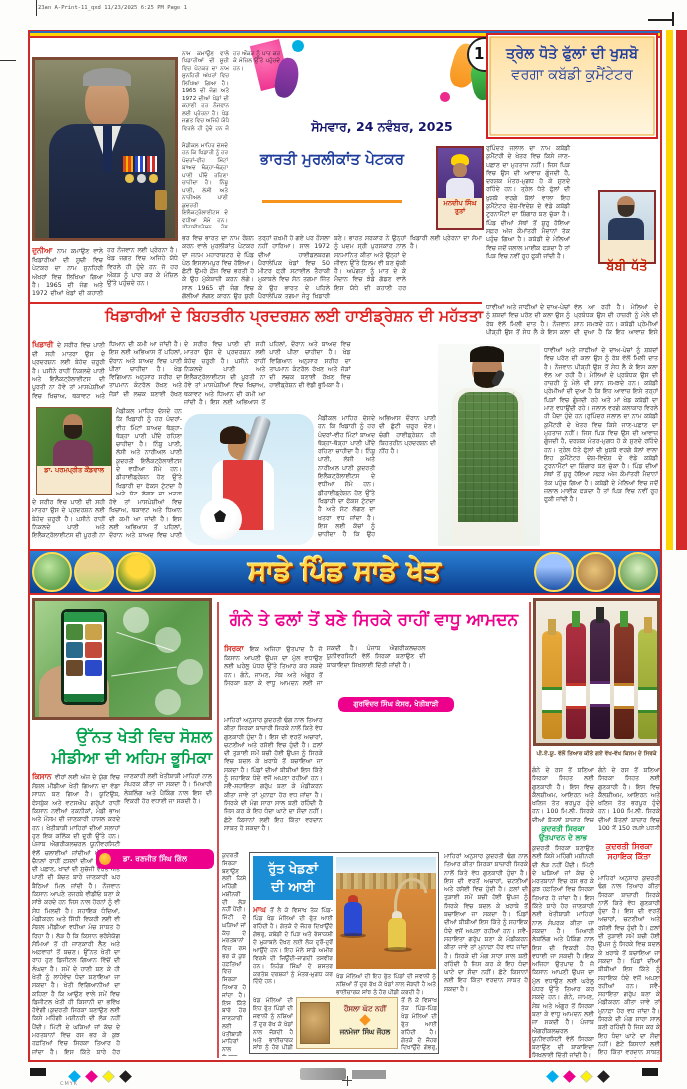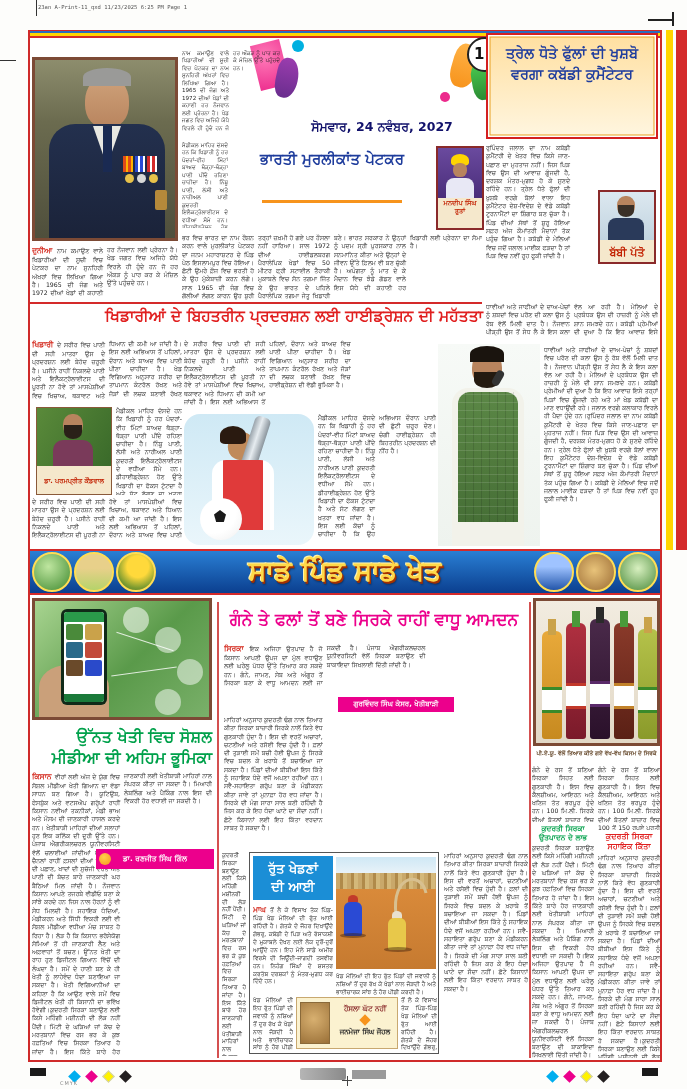--- a/index.html
+++ b/index.html
@@ -9,23 +9,23 @@
 .bt{font-size:6.2px;line-height:1.34;text-align:justify;color:#1d1d1d;overflow:hidden;word-break:break-word}
 .c2{column-count:2;column-gap:4px;column-fill:auto}
 .c3{column-count:3;column-gap:4px;column-fill:auto}
 .c4{column-count:4;column-gap:4px;column-fill:auto}
 .lead{color:#d42a1e;font-weight:bold;font-size:7.6px}
 .lead::after{content:" "}
 .capred{color:#c22000;font-weight:bold;font-size:6.4px;text-align:center;line-height:1.2}
 .pframe{border:3px solid #7c4a35;overflow:hidden}
 .frame{border:2px solid #cf2a2a}
 .stripe{height:2.4px;width:100%}
-.mag{background:#ec008c;color:#fff;font-weight:bold;font-size:7.4px;text-align:center;border-radius:0;overflow:hidden}
+.mag{background:#ec008c;color:#fff;font-weight:bold;font-size:7.4px;text-align:center;border-radius:6px;overflow:hidden}
 .subgreen{color:#00a14b;font-weight:bold;font-size:7.4px;text-align:center;margin:2px 0}
-.subred{color:#e01f1f;font-weight:bold;font-size:8px;text-align:center;margin:2px 0}
+.subred{color:#e01f1f;font-weight:bold;font-size:8px;text-align:center;margin:12px 0}
 .circle{border-radius:50%;border:2px solid #ffdd55;overflow:hidden}
 .shape{border-radius:40% 60% 55% 45%}
 .colsq{width:9px;height:9px;display:inline-block;margin-right:3px;transform:rotate(45deg)}
 </style>
 </head>
 <body>
 
 <div class="abs" style="left:38px;top:4px;font-family:'DejaVu Sans Mono','Liberation Mono',monospace;font-size:5.5px;color:#555">23an A-Print-11_qxd   11/23/2025   6:25 PM   Page 1</div>
 <div class="abs" style="left:0;top:60px;width:16px;height:1px;background:#333"></div>
 <div class="abs" style="left:36px;top:0;width:1px;height:16px;background:#333"></div>
@@ -44,21 +44,21 @@
 
 <div class="abs" style="left:255px;top:42px;width:30px;height:46px;background:radial-gradient(circle at 40% 30%,#ff7ab8,#ec2a8c);transform:rotate(-14deg)" class2="shape"></div>
 <div class="abs shape" style="left:276px;top:58px;width:22px;height:40px;background:linear-gradient(#9a3dae,#6a2d8e);transform:rotate(12deg)"></div>
 <div class="abs shape" style="left:452px;top:44px;width:26px;height:44px;background:linear-gradient(#ffb347,#f7941d);transform:rotate(16deg)"></div>
 <div class="abs shape" style="left:472px;top:64px;width:20px;height:36px;background:linear-gradient(#49c74f,#2a8a33);transform:rotate(-10deg)"></div>
 <div class="abs" style="left:292px;top:40px;width:12px;height:12px;border-radius:50%;background:#00b0e0"></div>
 <div class="abs" style="left:440px;top:92px;width:10px;height:10px;border-radius:50%;background:#ec2a8c"></div>
 
 <div class="abs" style="left:262px;top:36px;width:220px;text-align:center">
 </div>
-<div class="abs" style="left:282px;top:119px;width:200px;text-align:center;font-size:12.5px;font-weight:bold;color:#12126b">ਸੋਮਵਾਰ, 24 ਨਵੰਬਰ, 2027</div>
+<div class="abs" style="left:282px;top:119px;width:200px;text-align:center;font-size:12.5px;font-weight:bold;color:#12126b">ਸੋਮਵਾਰ, 24 ਨਵੰਬਰ, 2025</div>
 
 <div class="abs" style="left:467px;top:37px;width:35px;height:35px;border-radius:50%;background:#fff;border:2.5px solid #222;text-align:center;line-height:31px;font-weight:bold;font-size:15px;color:#111">11</div>
 
 <div class="abs pframe" style="left:32px;top:57px;width:146px;height:184px;background:linear-gradient(180deg,#8d8d6d,#6b6b4f 35%,#4f4f3c)">
   <div class="abs" style="left:50px;top:16px;width:44px;height:52px;border-radius:48% 48% 44% 44%;background:linear-gradient(#cfa27a,#b8845e)"></div>
   <div class="abs" style="left:48px;top:8px;width:48px;height:18px;border-radius:50% 50% 0 0;background:#9a9a98"></div>
   <div class="abs" style="left:14px;top:64px;width:116px;height:120px;border-radius:26px 26px 0 0;background:linear-gradient(#23304e,#1a2238)"></div>
   <div class="abs" style="left:58px;top:66px;width:28px;height:40px;background:#e8e8e2;clip-path:polygon(0 0,100% 0,50% 100%)"></div>
   <div class="abs" style="left:68px;top:66px;width:9px;height:46px;background:#1a2a52"></div>
   <div class="abs" style="left:88px;top:96px;width:10px;height:16px;background:repeating-linear-gradient(90deg,#e04a1a 0 3px,#ffb300 3px 5px)"></div>
@@ -103,21 +103,21 @@
 
 <div class="abs bt c2" style="left:32px;top:340px;width:150px;height:64px">
   <span class="lead">ਖਿਡਾਰੀ</span><span>ਦੇ ਸਰੀਰ ਵਿਚ ਪਾਣੀ ਦੀ ਸਹੀ ਮਾਤਰਾ ਉਸ ਦੇ ਪ੍ਰਦਰਸ਼ਨ ਲਈ ਬੇਹੱਦ ਜ਼ਰੂਰੀ ਹੈ। ਪਸੀਨੇ ਰਾਹੀਂ ਨਿਕਲਦੇ ਪਾਣੀ ਅਤੇ ਇਲੈਕਟ੍ਰੋਲਾਈਟਸ ਦੀ ਪੂਰਤੀ ਨਾ ਹੋਵੇ ਤਾਂ ਮਾਸਪੇਸ਼ੀਆਂ ਵਿਚ ਖਿਚਾਅ, ਥਕਾਵਟ ਅਤੇ ਧਿਆਨ ਦੀ ਕਮੀ ਆ ਜਾਂਦੀ ਹੈ। ਇਸ ਲਈ ਅਭਿਆਸ ਤੋਂ ਪਹਿਲਾਂ, ਦੌਰਾਨ ਅਤੇ ਬਾਅਦ ਵਿਚ ਪਾਣੀ ਪੀਣਾ ਚਾਹੀਦਾ ਹੈ। ਖੇਡ ਵਿਗਿਆਨ ਅਨੁਸਾਰ ਸਰੀਰ ਦਾ ਤਾਪਮਾਨ ਕੰਟਰੋਲ ਰੱਖਣ ਅਤੇ ਜੋੜਾਂ ਦੀ ਲਚਕ ਬਣਾਈ ਰੱਖਣ ਵਿਚ ਹਾਈਡ੍ਰੇਸ਼ਨ ਦੀ ਵੱਡੀ ਭੂਮਿਕਾ ਹੈ।</span>
 </div>
 <div class="abs" style="left:36px;top:407px;width:76px;height:88px;background:#f5e8cc;border:1.5px solid #8a5a3a">
   <div style="width:100%;height:58px;background:linear-gradient(120deg,#5a8a3a,#3a6a2a);position:relative">
     <div class="abs" style="left:26px;top:6px;width:20px;height:22px;border-radius:45%;background:#b8845e"></div>
     <div class="abs" style="left:27px;top:17px;width:18px;height:14px;border-radius:0 0 50% 50%;background:#2a2018"></div>
     <div class="abs" style="left:16px;top:32px;width:40px;height:26px;border-radius:10px 10px 0 0;background:#7a3a5a"></div>
   </div>
-  <div class="capred" style="font-size:6.6px;padding-top:12px">ਡਾ. ਪਰਮਪ੍ਰੀਤ ਕੌਂਡਵਾਲ</div>
+  <div class="capred" style="font-size:6.6px;padding-top:1px">ਡਾ. ਪਰਮਪ੍ਰੀਤ ਕੌਂਡਵਾਲ</div>
 </div>
 <div class="abs bt" style="left:116px;top:407px;width:66px;height:88px">
   <span>ਮੈਡੀਕਲ ਮਾਹਿਰ ਦੱਸਦੇ ਹਨ ਕਿ ਖਿਡਾਰੀ ਨੂੰ ਹਰ ਪੰਦਰਾਂ-ਵੀਹ ਮਿੰਟਾਂ ਬਾਅਦ ਥੋੜ੍ਹਾ-ਥੋੜ੍ਹਾ ਪਾਣੀ ਪੀਂਦੇ ਰਹਿਣਾ ਚਾਹੀਦਾ ਹੈ। ਨਿੰਬੂ ਪਾਣੀ, ਲੱਸੀ ਅਤੇ ਨਾਰੀਅਲ ਪਾਣੀ ਕੁਦਰਤੀ ਇਲੈਕਟ੍ਰੋਲਾਈਟਸ ਦੇ ਵਧੀਆ ਸੋਮੇ ਹਨ। ਡੀਹਾਈਡ੍ਰੇਸ਼ਨ ਹੋਣ ਉੱਤੇ ਖਿਡਾਰੀ ਦਾ ਫੋਕਸ ਟੁੱਟਦਾ ਹੈ ਅਤੇ ਸੱਟ ਲੱਗਣ ਦਾ ਖ਼ਤਰਾ ਵਧ ਜਾਂਦਾ ਹੈ। ਇਸ ਲਈ ਕੋਚਾਂ ਨੂੰ ਚਾਹੀਦਾ ਹੈ ਕਿ ਉਹ ਅਭਿਆਸ ਦੌਰਾਨ ਪਾਣੀ ਦੀ ਛੁੱਟੀ ਜ਼ਰੂਰ ਦੇਣ। ਚੰਗੀ ਹਾਈਡ੍ਰੇਸ਼ਨ ਹੀ ਬਿਹਤਰੀਨ ਪ੍ਰਦਰਸ਼ਨ ਦੀ ਨੀਂਹ ਹੈ।</span>
 </div>
 <div class="abs bt c2" style="left:32px;top:498px;width:150px;height:46px">
   <span>ਦੇ ਸਰੀਰ ਵਿਚ ਪਾਣੀ ਦੀ ਸਹੀ ਮਾਤਰਾ ਉਸ ਦੇ ਪ੍ਰਦਰਸ਼ਨ ਲਈ ਬੇਹੱਦ ਜ਼ਰੂਰੀ ਹੈ। ਪਸੀਨੇ ਰਾਹੀਂ ਨਿਕਲਦੇ ਪਾਣੀ ਅਤੇ ਇਲੈਕਟ੍ਰੋਲਾਈਟਸ ਦੀ ਪੂਰਤੀ ਨਾ ਹੋਵੇ ਤਾਂ ਮਾਸਪੇਸ਼ੀਆਂ ਵਿਚ ਖਿਚਾਅ, ਥਕਾਵਟ ਅਤੇ ਧਿਆਨ ਦੀ ਕਮੀ ਆ ਜਾਂਦੀ ਹੈ। ਇਸ ਲਈ ਅਭਿਆਸ ਤੋਂ ਪਹਿਲਾਂ, ਦੌਰਾਨ ਅਤੇ ਬਾਅਦ ਵਿਚ ਪਾਣੀ ਪੀਣਾ ਚਾਹੀਦਾ ਹੈ। ਖੇਡ ਵਿਗਿਆਨ ਅਨੁਸਾਰ ਸਰੀਰ ਦਾ ਤਾਪਮਾਨ ਕੰਟਰੋਲ ਰੱਖਣ ਅਤੇ ਜੋੜਾਂ ਦੀ ਲਚਕ ਬਣਾਈ ਰੱਖਣ ਵਿਚ ਹਾਈਡ੍ਰੇਸ਼ਨ ਦੀ ਵੱਡੀ ਭੂਮਿਕਾ ਹੈ।</span>
 </div>
 <div class="abs bt c3" style="left:184px;top:340px;width:252px;height:72px">
   <span>ਦੇ ਸਰੀਰ ਵਿਚ ਪਾਣੀ ਦੀ ਸਹੀ ਮਾਤਰਾ ਉਸ ਦੇ ਪ੍ਰਦਰਸ਼ਨ ਲਈ ਬੇਹੱਦ ਜ਼ਰੂਰੀ ਹੈ। ਪਸੀਨੇ ਰਾਹੀਂ ਨਿਕਲਦੇ ਪਾਣੀ ਅਤੇ ਇਲੈਕਟ੍ਰੋਲਾਈਟਸ ਦੀ ਪੂਰਤੀ ਨਾ ਹੋਵੇ ਤਾਂ ਮਾਸਪੇਸ਼ੀਆਂ ਵਿਚ ਖਿਚਾਅ, ਥਕਾਵਟ ਅਤੇ ਧਿਆਨ ਦੀ ਕਮੀ ਆ ਜਾਂਦੀ ਹੈ। ਇਸ ਲਈ ਅਭਿਆਸ ਤੋਂ ਪਹਿਲਾਂ, ਦੌਰਾਨ ਅਤੇ ਬਾਅਦ ਵਿਚ ਪਾਣੀ ਪੀਣਾ ਚਾਹੀਦਾ ਹੈ। ਖੇਡ ਵਿਗਿਆਨ ਅਨੁਸਾਰ ਸਰੀਰ ਦਾ ਤਾਪਮਾਨ ਕੰਟਰੋਲ ਰੱਖਣ ਅਤੇ ਜੋੜਾਂ ਦੀ ਲਚਕ ਬਣਾਈ ਰੱਖਣ ਵਿਚ ਹਾਈਡ੍ਰੇਸ਼ਨ ਦੀ ਵੱਡੀ ਭੂਮਿਕਾ ਹੈ।</span>
 </div>
@@ -142,32 +142,32 @@
   <div class="abs" style="left:36px;top:28px;width:26px;height:16px;border-radius:0 0 50% 50%;background:#241a10"></div>
   <div class="abs" style="left:56px;top:26px;width:8px;height:16px;border-radius:4px;background:#333;transform:rotate(30deg)"></div>
   <div class="abs" style="left:14px;top:44px;width:72px;height:158px;border-radius:16px 16px 0 0;background:#f2f2ea"></div>
   <div class="abs" style="left:20px;top:48px;width:60px;height:130px;border-radius:12px 12px 0 0;background:linear-gradient(#55823f,#3f6a2e);box-shadow:inset 0 0 0 100px rgba(255,255,255,.04)">
     <div style="width:100%;height:100%;background:repeating-linear-gradient(0deg,transparent 0 7px,rgba(255,255,255,.12) 7px 8px),repeating-linear-gradient(90deg,transparent 0 7px,rgba(0,0,0,.12) 7px 8px)"></div>
   </div>
 </div>
 
 <div class="abs" style="left:486px;top:33px;width:172px;height:106px;border:2.5px solid #d42020;box-shadow:inset 0 0 0 1.5px #fff,inset 0 0 0 2.5px #e8a020;background:linear-gradient(180deg,#ffdfa0,#fff6e0);text-align:center;padding-top:8px">
   <div style="font-size:14.5px;font-weight:bold;color:#1f3d9e;line-height:1.45">ਤ੍ਰੇਲ ਧੋਤੇ ਫੁੱਲਾਂ ਦੀ ਖੁਸ਼ਬੋ</div>
-  <div style="font-size:14.5px;font-weight:bold;color:#1f3d9e;line-height:1.45">ਵਰਗਾ ਕਬੱਡੀ ਕੁਮੈਂਟੇਟਰ</div>
+  <div style="font-size:14.5px;font-weight:normal;color:#1f3d9e;line-height:1.45">ਵਰਗਾ ਕਬੱਡੀ ਕੁਮੈਂਟੇਟਰ</div>
 </div>
 <div class="abs bt c2" style="left:486px;top:144px;width:172px;height:156px">
   <span>ਰੁਪਿੰਦਰ ਜਲਾਲ ਦਾ ਨਾਮ ਕਬੱਡੀ ਕੁਮੈਂਟਰੀ ਦੇ ਖੇਤਰ ਵਿਚ ਕਿਸੇ ਜਾਣ-ਪਛਾਣ ਦਾ ਮੁਹਤਾਜ ਨਹੀਂ। ਜਿਸ ਪਿੜ ਵਿਚ ਉਸ ਦੀ ਆਵਾਜ਼ ਗੂੰਜਦੀ ਹੈ, ਦਰਸ਼ਕ ਮੰਤਰ-ਮੁਗਧ ਹੋ ਕੇ ਸੁਣਦੇ ਰਹਿੰਦੇ ਹਨ। ਤ੍ਰੇਲ ਧੋਤੇ ਫੁੱਲਾਂ ਦੀ ਖੁਸ਼ਬੋ ਵਰਗੇ ਬੋਲਾਂ ਵਾਲਾ ਇਹ ਕੁਮੈਂਟੇਟਰ ਦੇਸ਼-ਵਿਦੇਸ਼ ਦੇ ਵੱਡੇ ਕਬੱਡੀ ਟੂਰਨਾਮੈਂਟਾਂ ਦਾ ਸ਼ਿੰਗਾਰ ਬਣ ਚੁੱਕਾ ਹੈ। ਪਿੰਡ ਦੀਆਂ ਸੱਥਾਂ ਤੋਂ ਸ਼ੁਰੂ ਹੋਇਆ ਸਫ਼ਰ ਅੱਜ ਕੌਮਾਂਤਰੀ ਮੈਦਾਨਾਂ ਤੱਕ ਪਹੁੰਚ ਗਿਆ ਹੈ। ਕਬੱਡੀ ਦੇ ਮੇਲਿਆਂ ਵਿਚ ਜਦੋਂ ਜਲਾਲ ਮਾਈਕ ਫੜਦਾ ਹੈ ਤਾਂ ਪਿੜ ਵਿਚ ਨਵੀਂ ਰੂਹ ਫੂਕੀ ਜਾਂਦੀ ਹੈ।</span>
 </div>
 <div class="abs" style="left:598px;top:190px;width:58px;height:74px;background:#f5e8cc;border:2px solid #8a2a2a">
   <div style="width:100%;height:48px;background:linear-gradient(#dce8f0,#c2d4e0);position:relative">
     <div class="abs" style="left:17px;top:4px;width:18px;height:20px;border-radius:45%;background:#b8845e"></div>
     <div class="abs" style="left:18px;top:13px;width:16px;height:12px;border-radius:0 0 50% 50%;background:#3a3028"></div>
     <div class="abs" style="left:8px;top:26px;width:36px;height:22px;border-radius:8px 8px 0 0;background:#2a3a5a"></div>
   </div>
-  <div class="capred" style="font-size:11px;padding-top:6px">ਬੱਬੀ ਪੱਤੋ</div>
+  <div class="capred" style="font-size:13px;padding-top:18px">ਬੱਬੀ ਪੱਤੋ</div>
 </div>
 <div class="abs bt c2" style="left:486px;top:303px;width:172px;height:40px">
   <span>ਧਾਵੀਆਂ ਅਤੇ ਜਾਫੀਆਂ ਦੇ ਦਾਅ-ਪੇਚਾਂ ਨੂੰ ਸ਼ਬਦਾਂ ਵਿਚ ਪਰੋਣ ਦੀ ਕਲਾ ਉਸ ਨੂੰ ਰੱਬ ਵੱਲੋਂ ਮਿਲੀ ਦਾਤ ਹੈ। ਨੌਜਵਾਨ ਪੀੜ੍ਹੀ ਉਸ ਤੋਂ ਸੇਧ ਲੈ ਕੇ ਇਸ ਕਲਾ ਵੱਲ ਆ ਰਹੀ ਹੈ। ਮੇਲਿਆਂ ਦੇ ਪ੍ਰਬੰਧਕ ਉਸ ਦੀ ਹਾਜ਼ਰੀ ਨੂੰ ਮੇਲੇ ਦੀ ਸ਼ਾਨ ਸਮਝਦੇ ਹਨ। ਕਬੱਡੀ ਪ੍ਰੇਮੀਆਂ ਦੀ ਦੁਆ ਹੈ ਕਿ ਇਹ ਆਵਾਜ਼ ਇਸੇ ਤਰ੍ਹਾਂ ਪਿੜਾਂ ਵਿਚ ਗੂੰਜਦੀ ਰਹੇ ਅਤੇ ਮਾਂ ਖੇਡ ਕਬੱਡੀ ਦਾ ਮਾਣ ਵਧਾਉਂਦੀ ਰਹੇ। ਜਲਾਲ ਵਰਗੇ ਕਲਾਕਾਰ ਵਿਰਲੇ ਹੀ ਪੈਦਾ ਹੁੰਦੇ ਹਨ।</span>
 </div>
 <div class="abs bt" style="left:544px;top:346px;width:114px;height:198px">
   <span>ਧਾਵੀਆਂ ਅਤੇ ਜਾਫੀਆਂ ਦੇ ਦਾਅ-ਪੇਚਾਂ ਨੂੰ ਸ਼ਬਦਾਂ ਵਿਚ ਪਰੋਣ ਦੀ ਕਲਾ ਉਸ ਨੂੰ ਰੱਬ ਵੱਲੋਂ ਮਿਲੀ ਦਾਤ ਹੈ। ਨੌਜਵਾਨ ਪੀੜ੍ਹੀ ਉਸ ਤੋਂ ਸੇਧ ਲੈ ਕੇ ਇਸ ਕਲਾ ਵੱਲ ਆ ਰਹੀ ਹੈ। ਮੇਲਿਆਂ ਦੇ ਪ੍ਰਬੰਧਕ ਉਸ ਦੀ ਹਾਜ਼ਰੀ ਨੂੰ ਮੇਲੇ ਦੀ ਸ਼ਾਨ ਸਮਝਦੇ ਹਨ। ਕਬੱਡੀ ਪ੍ਰੇਮੀਆਂ ਦੀ ਦੁਆ ਹੈ ਕਿ ਇਹ ਆਵਾਜ਼ ਇਸੇ ਤਰ੍ਹਾਂ ਪਿੜਾਂ ਵਿਚ ਗੂੰਜਦੀ ਰਹੇ ਅਤੇ ਮਾਂ ਖੇਡ ਕਬੱਡੀ ਦਾ ਮਾਣ ਵਧਾਉਂਦੀ ਰਹੇ। ਜਲਾਲ ਵਰਗੇ ਕਲਾਕਾਰ ਵਿਰਲੇ ਹੀ ਪੈਦਾ ਹੁੰਦੇ ਹਨ।</span><span>ਰੁਪਿੰਦਰ ਜਲਾਲ ਦਾ ਨਾਮ ਕਬੱਡੀ ਕੁਮੈਂਟਰੀ ਦੇ ਖੇਤਰ ਵਿਚ ਕਿਸੇ ਜਾਣ-ਪਛਾਣ ਦਾ ਮੁਹਤਾਜ ਨਹੀਂ। ਜਿਸ ਪਿੜ ਵਿਚ ਉਸ ਦੀ ਆਵਾਜ਼ ਗੂੰਜਦੀ ਹੈ, ਦਰਸ਼ਕ ਮੰਤਰ-ਮੁਗਧ ਹੋ ਕੇ ਸੁਣਦੇ ਰਹਿੰਦੇ ਹਨ। ਤ੍ਰੇਲ ਧੋਤੇ ਫੁੱਲਾਂ ਦੀ ਖੁਸ਼ਬੋ ਵਰਗੇ ਬੋਲਾਂ ਵਾਲਾ ਇਹ ਕੁਮੈਂਟੇਟਰ ਦੇਸ਼-ਵਿਦੇਸ਼ ਦੇ ਵੱਡੇ ਕਬੱਡੀ ਟੂਰਨਾਮੈਂਟਾਂ ਦਾ ਸ਼ਿੰਗਾਰ ਬਣ ਚੁੱਕਾ ਹੈ। ਪਿੰਡ ਦੀਆਂ ਸੱਥਾਂ ਤੋਂ ਸ਼ੁਰੂ ਹੋਇਆ ਸਫ਼ਰ ਅੱਜ ਕੌਮਾਂਤਰੀ ਮੈਦਾਨਾਂ ਤੱਕ ਪਹੁੰਚ ਗਿਆ ਹੈ। ਕਬੱਡੀ ਦੇ ਮੇਲਿਆਂ ਵਿਚ ਜਦੋਂ ਜਲਾਲ ਮਾਈਕ ਫੜਦਾ ਹੈ ਤਾਂ ਪਿੜ ਵਿਚ ਨਵੀਂ ਰੂਹ ਫੂਕੀ ਜਾਂਦੀ ਹੈ।</span>
 </div>
 
 <div class="abs" style="left:30px;top:549px;width:630px;height:46px;background:linear-gradient(180deg,#2a7fd4,#0b3f8f);border-top:2.5px solid #d42a2a;border-bottom:2.5px solid #d42a2a">
   <div style="position:absolute;left:0;right:0;top:4px;text-align:center;font-size:27px;font-weight:bold;color:#ffd94a;text-shadow:1.5px 1.5px 0 #a33000,-1px -1px 0 #fff4b0,2px 3px 2px rgba(0,0,0,.4)">ਸਾਡੇ ਪਿੰਡ ਸਾਡੇ ਖੇਤ</div>

